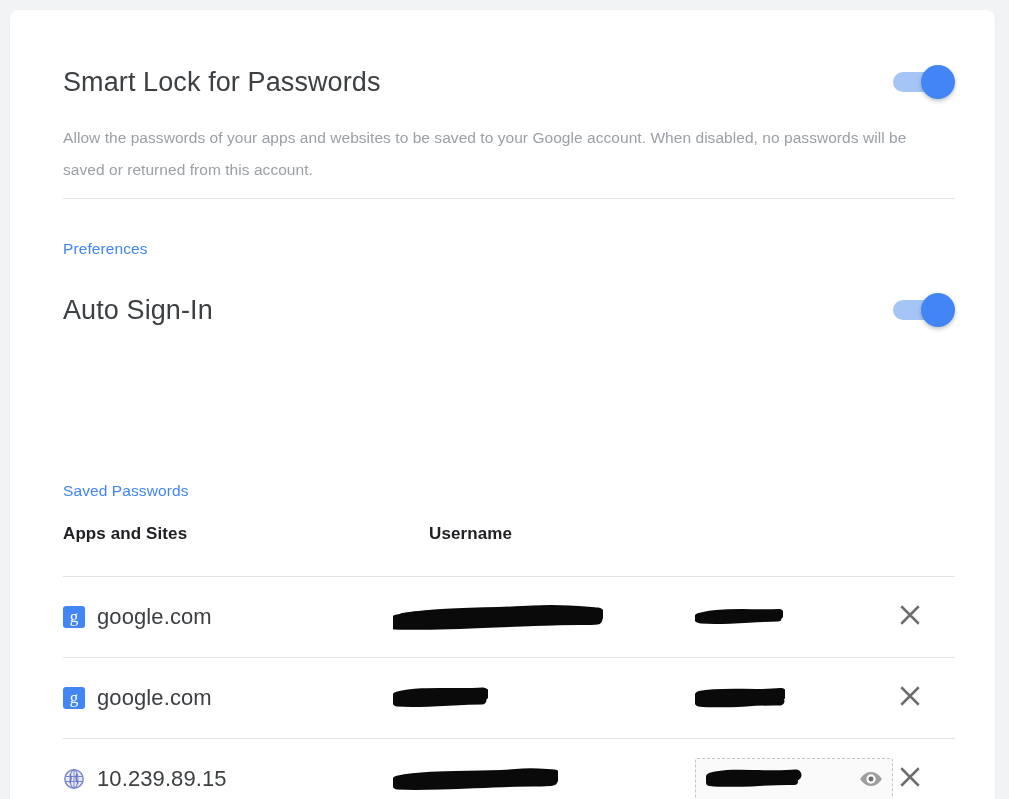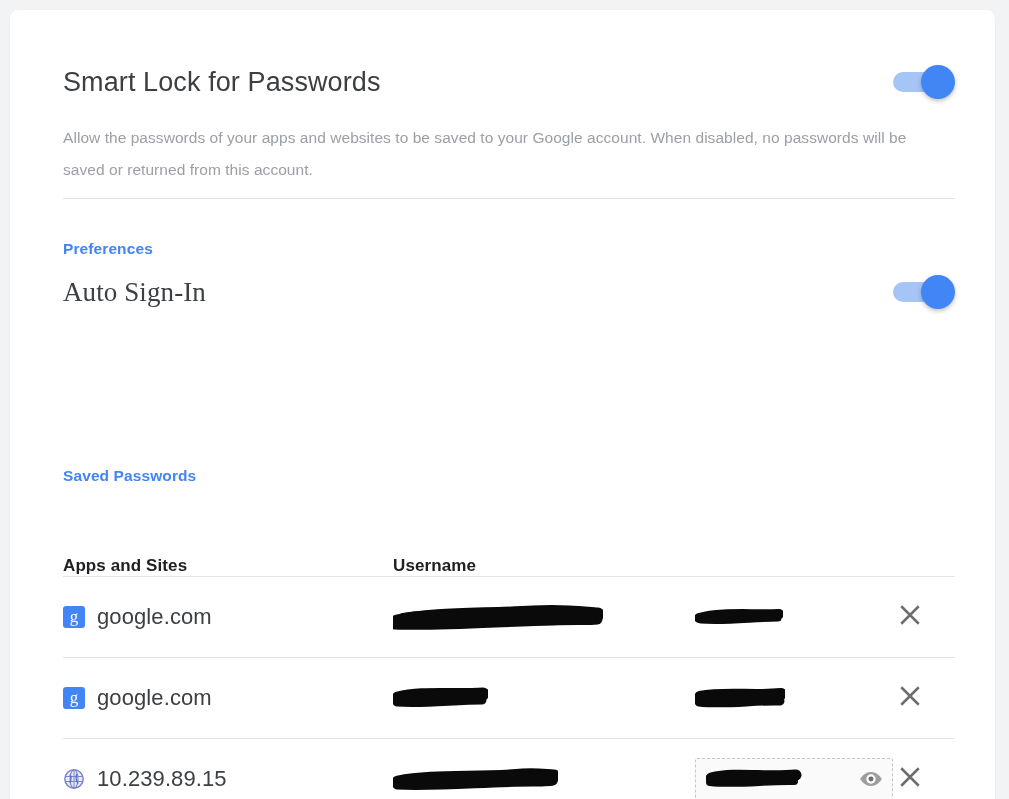--- a/index.html
+++ b/index.html
@@ -72,21 +72,21 @@
     left: 10px;
     width: 892px;
     height: 1px;
     background: #e3e4e6;
   }
 
   .blue-head {
     position: absolute;
     left: 10px;
     font-size: 15.5px;
-    font-weight: bold;
+    font-weight: normal;
     color: #4285f4;
     letter-spacing: 0.1px;
   }
 
   
   .toggle {
     position: relative;
     width: 62px;
     height: 34px;
     flex: none;
@@ -113,26 +113,27 @@
   }
 
   
   .tbl {
     position: absolute;
     left: 10px;
     width: 892px;
   }
   .thead {
     display: flex;
-    align-items: flex-end;
+    align-items: flex-start;
     height: 52px;
     font-size: 17px;
     font-weight: bold;
     color: #202124;
     letter-spacing: 0.1px;
+    gap: 36px;
   }
   .col-site  { width: 330px; flex: none; }
   .col-user  { width: 302px; flex: none; }
   .col-pass  { width: 200px; flex: none; }
   .col-act   { width: 60px;  flex: none; }
 
   .trow {
     display: flex;
     align-items: center;
     height: 80px;
@@ -210,30 +211,30 @@
           <div class="thumb"></div>
         </div>
       </div>
 
       <div class="desc" style="top:112px;">Allow the passwords of your apps and websites to be saved to your Google account. When disabled, no passwords will be saved or returned from this account.</div>
 
       <div class="divider" style="top:188px;"></div>
 
       <div class="blue-head" style="top:230px;">Preferences</div>
 
-      <div class="section-head" style="top:265px;font-family:Liberation Serif, serif;">
+      <div class="section-head" style="top:283px;">
         <div class="big-title">Auto Sign-In</div>
         <div class="toggle">
           <div class="track"></div>
           <div class="thumb"></div>
         </div>
       </div>
 
 
-      <div class="blue-head" style="top:457px;text-align:right;">Saved Passwords</div>
+      <div class="blue-head" style="top:472px;text-align:right;">Saved Passwords</div>
 
       <div class="tbl" style="top:514px;">
 
         <div class="thead">
           <div class="col-site">Apps and Sites</div>
           <div class="col-user">Username</div>
           <div class="col-act"></div>
         </div>
 
         <div class="trow">

